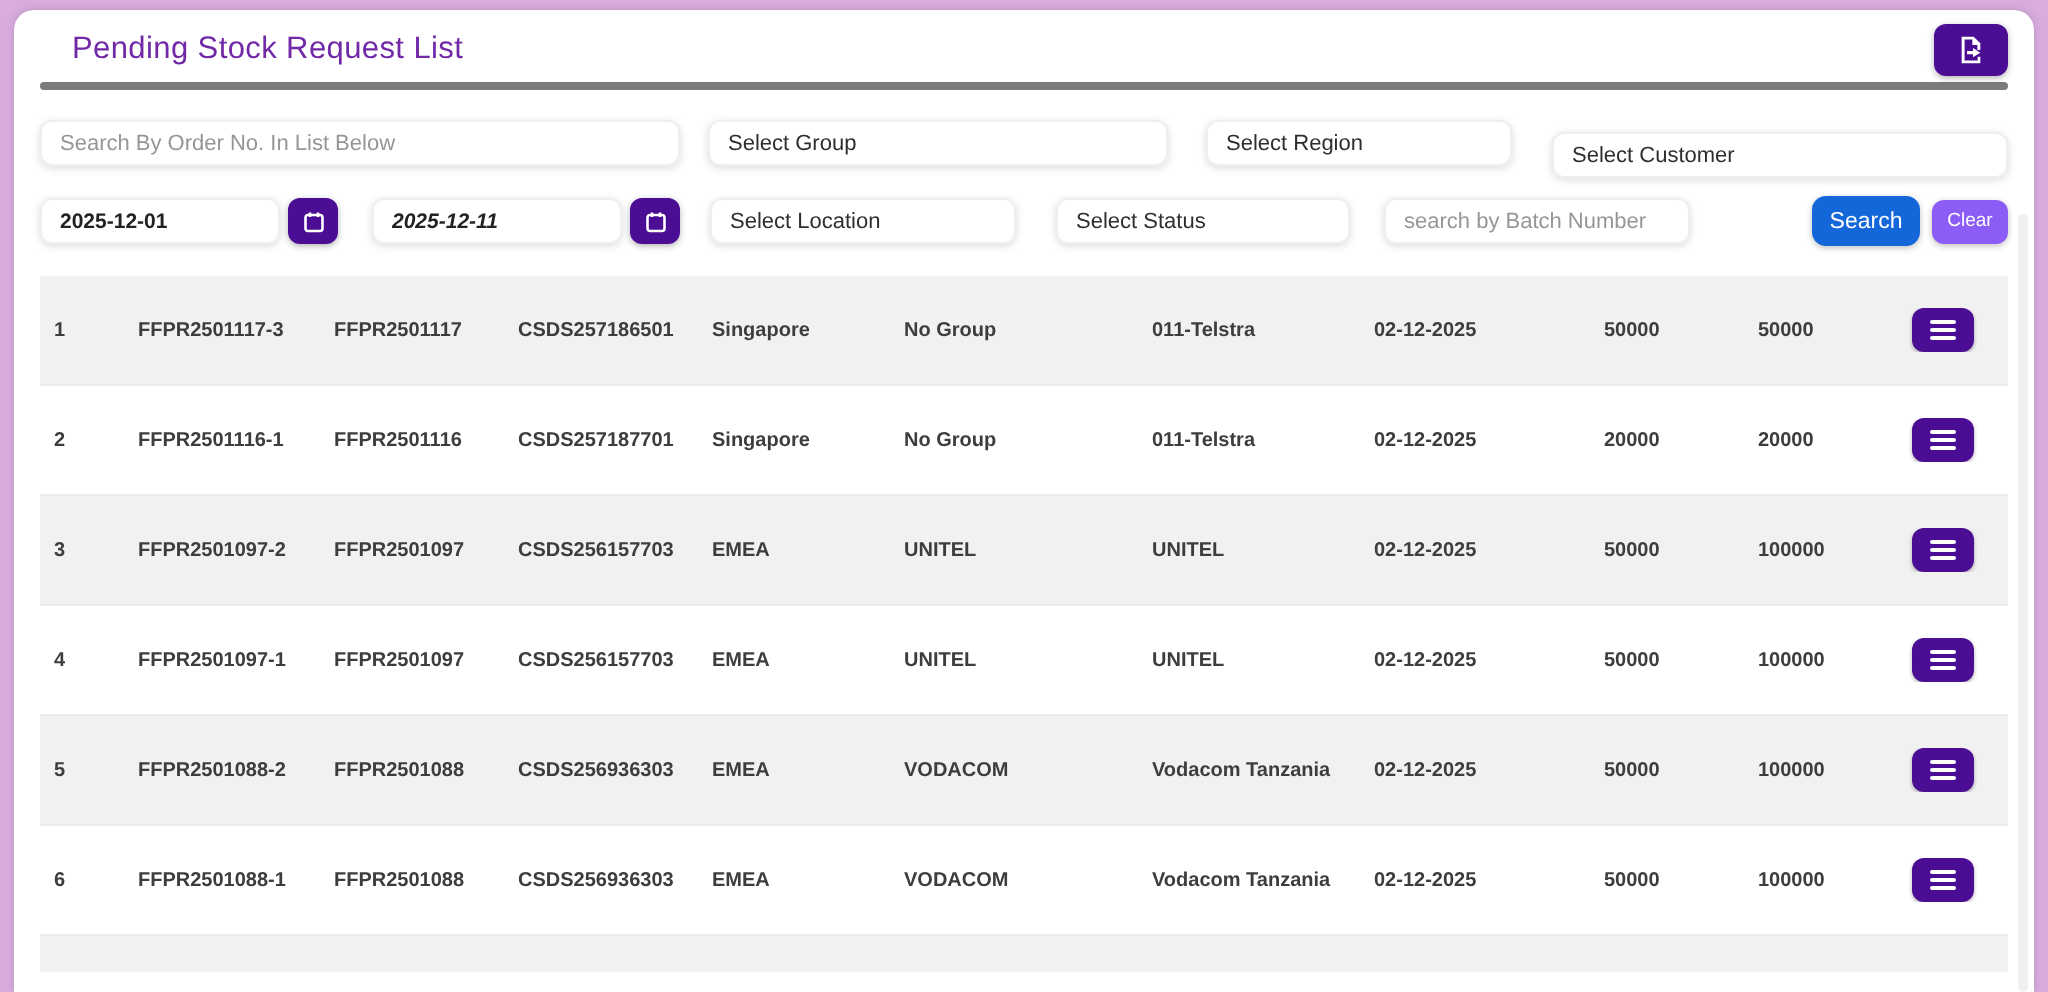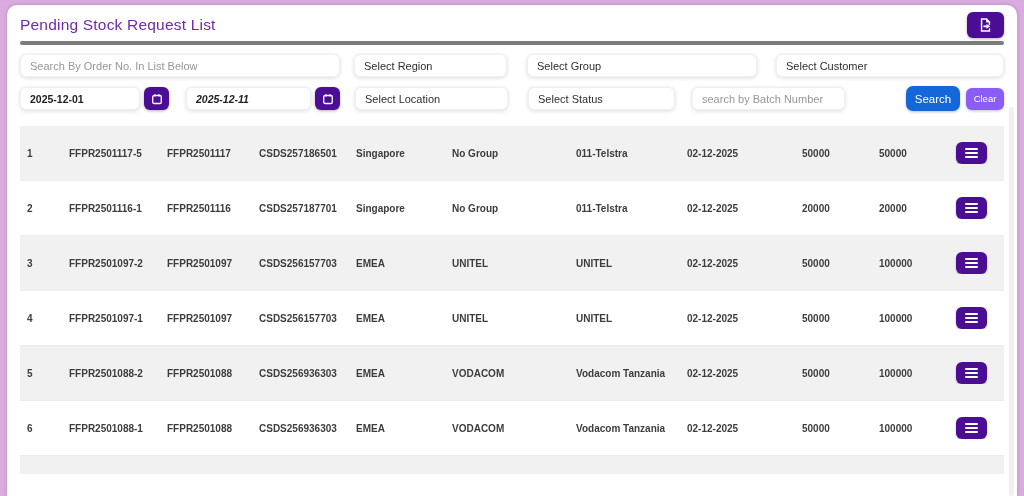--- a/index.html
+++ b/index.html
@@ -12,21 +12,21 @@
   .card {
     position:relative;
     background:#fff;
     border-radius:10px 10px 0 0;
     width:1010px; height:491px;
     padding:0 13px;
     box-shadow:0 0 4px rgba(0,0,0,.15);
     overflow:hidden;
   }
   
-  .topbar { display:flex; align-items:center; justify-content:space-between; padding-top:8px; height:32px; }
+  .topbar { display:flex; align-items:center; justify-content:space-between; padding-top:8px; height:32px;margin-left:16px; }
   .page-title { color:#7229a8; font-size:15.5px; font-weight:500; letter-spacing:.2px; }
   .export-btn {
     width:37px; height:26px; border:none; border-radius:6px;
     background:#4b0d93; display:flex; align-items:center; justify-content:center;
     cursor:pointer; box-shadow:0 1px 3px rgba(0,0,0,.3);
   }
   .divider { height:4px; background:#7b7b7b; border-radius:3px; margin-top:4px; }
   
   .filters-row { display:flex; align-items:center; margin-top:9px; }
   .inp, .sel {
@@ -100,23 +100,23 @@
           <path fill="#fff" d="M13.5 10.5 19 14l-5.5 3.5v-2.3H9v-2.4h4.5z"></path>
         </svg>
       </span>
     </button>
   </div>
 
   <div class="divider"></div>
 
   <div class="filters-row">
     <input class="inp" style="width: 320px; margin-right: 14px;" placeholder="Search By Order No. In List Below">
+    <div class="sel" style="width:230px; margin-right:19px;">Select Group</div>
     <div class="sel" style="width:153px; margin-right:20px;">Select Region</div>
-    <div class="sel" style="width:230px; margin-right:19px;">Select Group</div>
-    <div class="sel" style="flex:1;">Select Customer</div>
+    <div class="sel" style="flex:1;margin-top:12px;">Select Customer</div>
   </div>
 
   <div class="filters-row">
     <input class="inp date-inp" style="width: 120px;" value="2025-12-01">
     <button class="cal-btn" style="margin-right:17px;">
       <span style="display:flex">
         <svg width="12" height="12" viewBox="0 0 24 24" fill="none" stroke="#fff" stroke-width="2.6">
           <rect x="3.5" y="5" width="17" height="16" rx="2.5"></rect>
             <line x1="8" y1="2.5" x2="8" y2="7"></line>
             <line x1="16" y1="2.5" x2="16" y2="7"></line>
@@ -137,21 +137,21 @@
     <div class="sel" style="width:147px; margin-right:17px;">Select Status</div>
     <input class="inp" style="width: 153px;" placeholder="search by Batch Number">
     <button class="btn-search">Search</button>
     <button class="btn-clear">Clear</button>
   </div>
 
   <div class="table-wrap">
     <div>
         <div class="tgrid trow odd">
           <div class="tcell">1</div>
-          <div class="tcell">FFPR2501117-5</div>
+          <div class="tcell">FFPR2501117-3</div>
           <div class="tcell">FFPR2501117</div>
           <div class="tcell">CSDS257186501</div>
           <div class="tcell">Singapore</div>
           <div class="tcell">No Group</div>
           <div class="tcell">011-Telstra</div>
           <div class="tcell">02-12-2025</div>
           <div class="tcell">50000</div>
           <div class="tcell">50000</div>
           <div class="tcell cell-action">
             <button class="action-btn">

